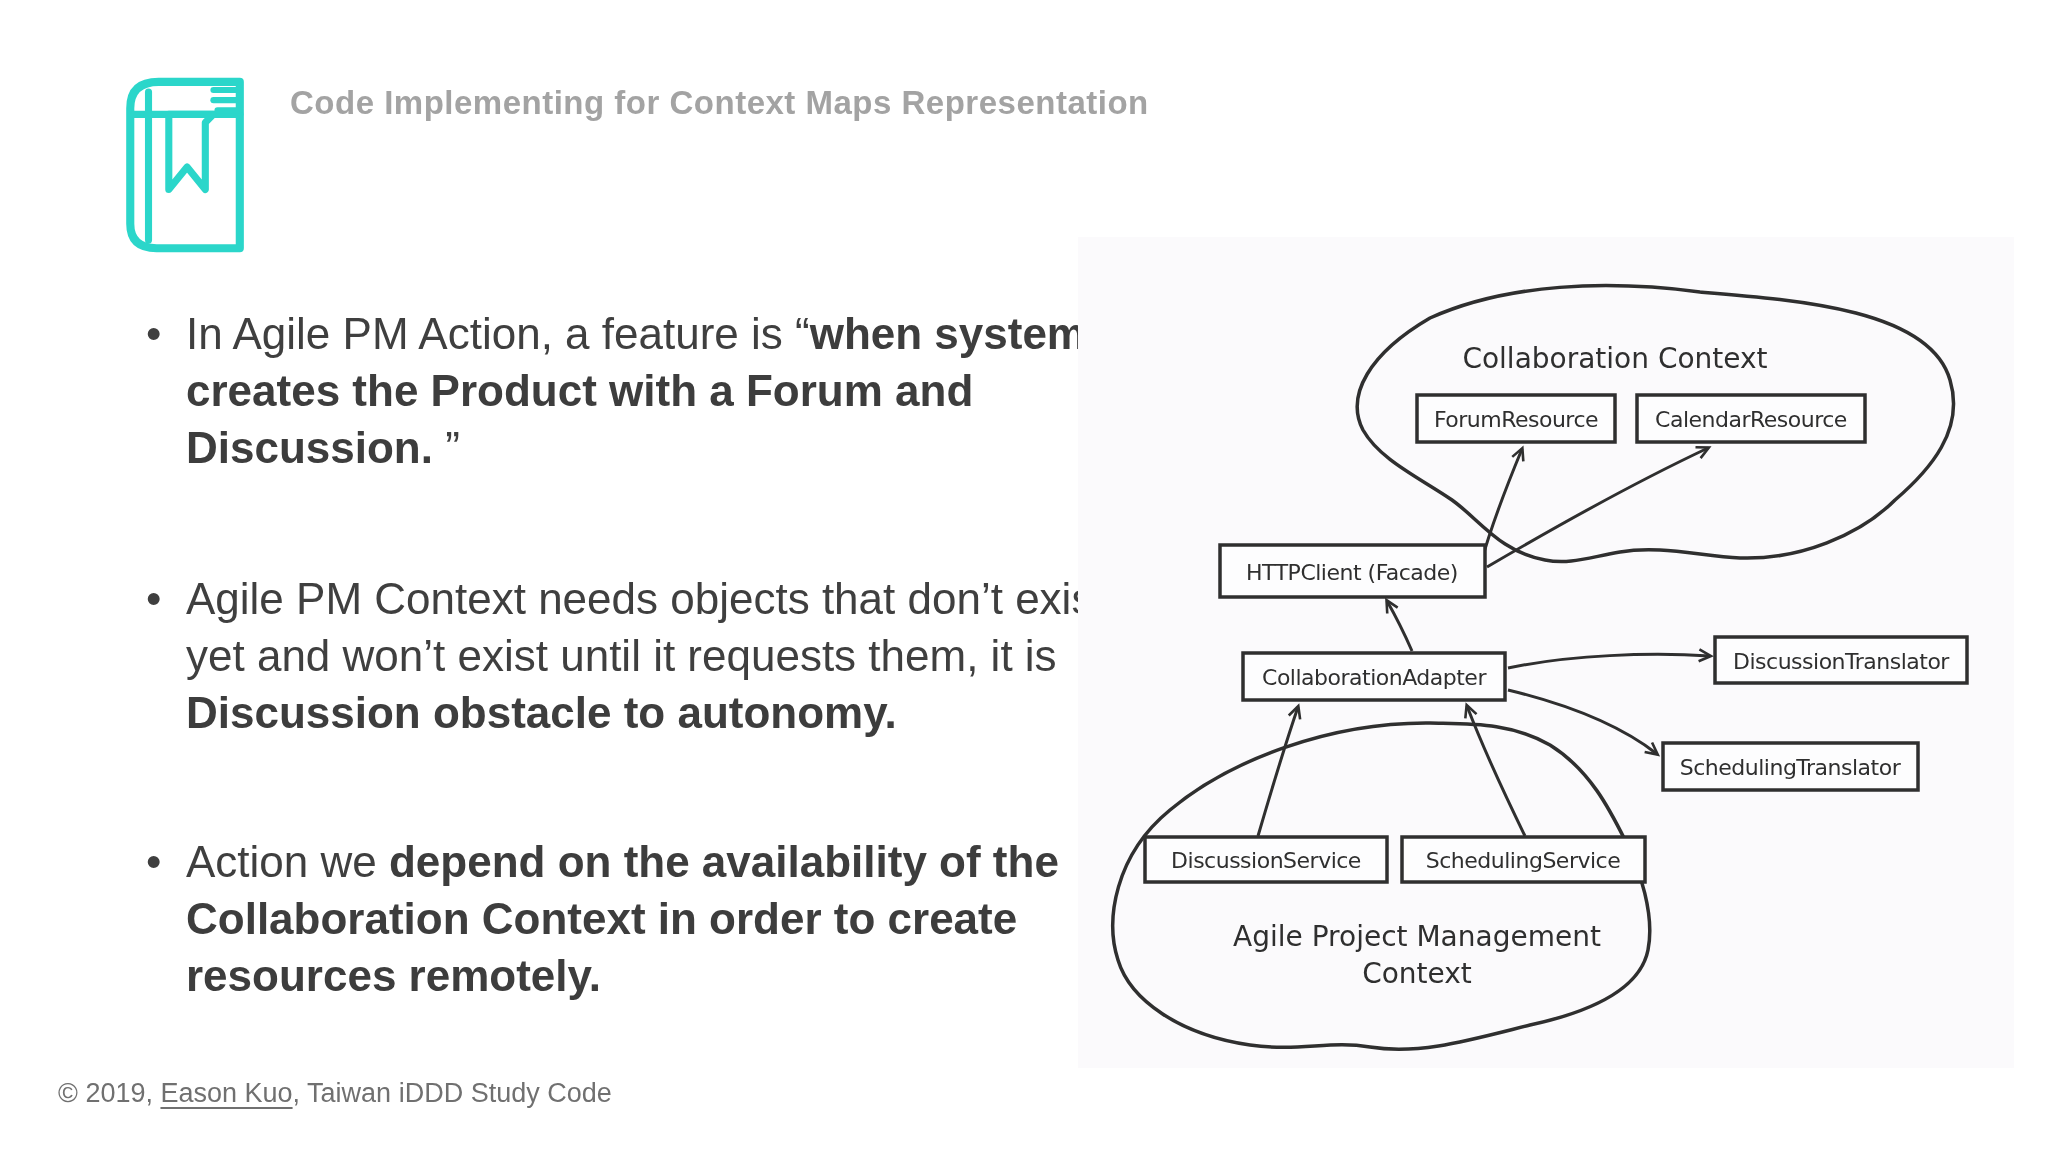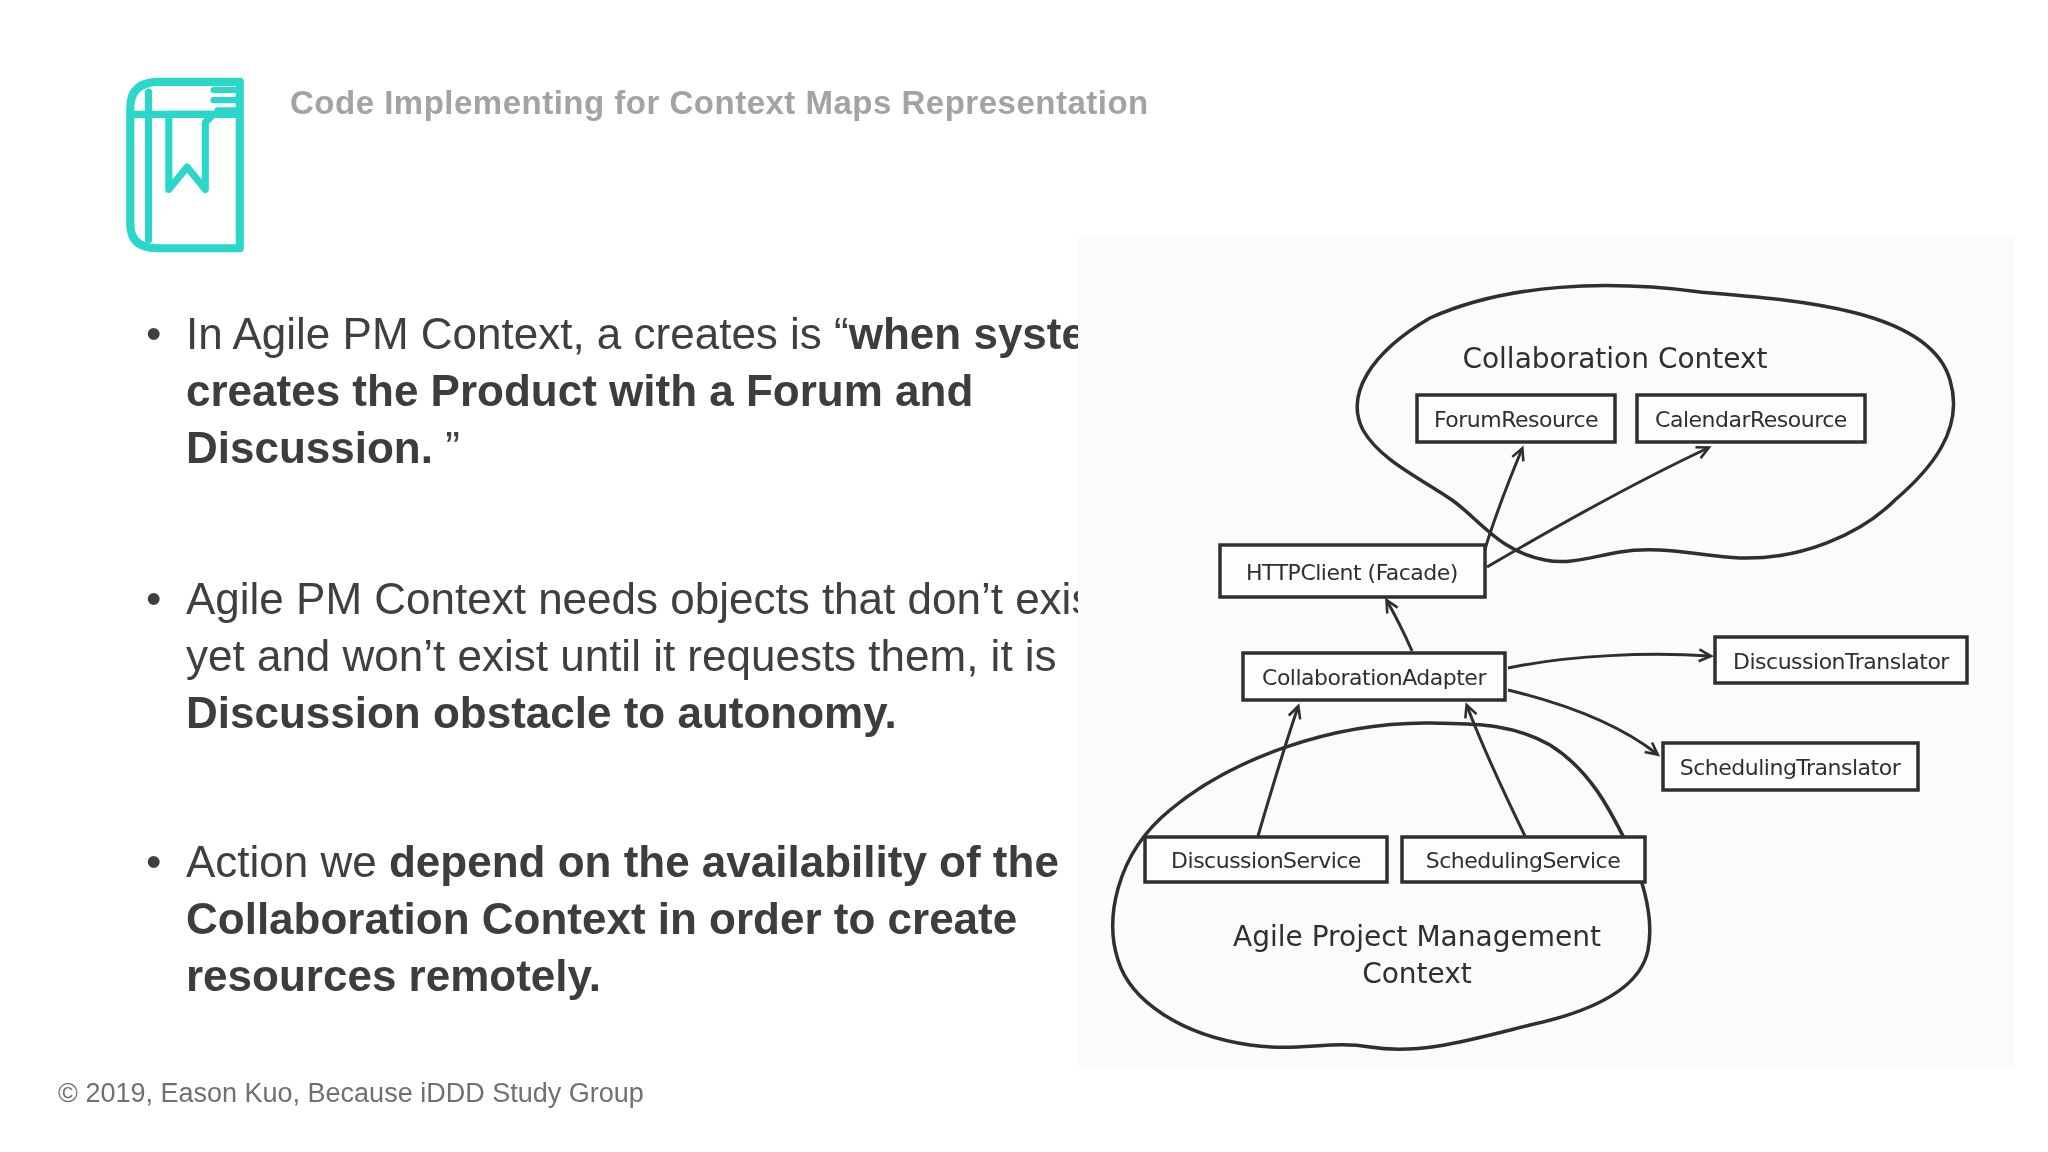--- a/index.html
+++ b/index.html
@@ -18,21 +18,21 @@
   .bullet{position:absolute;left:146px;width:940px;padding-left:40px;
           font-size:44px;line-height:57px;color:#3f3f3f;}
   .bullet::before{content:"\2022";position:absolute;left:0;top:0;color:#3f3f3f;}
   .bullet b{font-weight:700;color:#3d3d3d;}
   #bullet-1{top:305px;}
   #bullet-2{top:570px;}
   #bullet-3{top:833px;}
 
   
   .footer{position:absolute;left:58px;top:1078px;font-size:27px;color:#707070;}
-  .footer .author{text-underline-offset:5px;cursor:pointer;margin-top:24px;}
+  .footer .author{text-decoration:underline;text-underline-offset:5px;cursor:pointer;margin-top:24px;}
 
   
   .diagram-wrap{position:absolute;left:1078px;top:237px;width:936px;height:831px;
                 background:#fbfafc;}
   .diagram-wrap svg{display:block;width:100%;height:100%;}
   .dg-ink{stroke:#2f2f2f;fill:none;}
   .dg-box{fill:#fdfdfe;stroke:#2f2f2f;stroke-width:3.5;}
   .dg-label{font-family:"DejaVu Sans",sans-serif;font-size:22px;fill:#2f2f2f;
             text-anchor:middle;letter-spacing:-0.5px;}
   .dg-context{font-family:"DejaVu Sans",sans-serif;font-size:28px;fill:#2f2f2f;
@@ -50,27 +50,27 @@
       <path d="M 22,48 H 126" stroke-width="7"></path>
       <path d="M 56,48 V 122 L 74,100 L 92,122 V 56 L 100,48 Z" stroke-width="7" fill="#ffffff"></path>
       <path d="M 100,24 H 126" stroke-width="6"></path>
       <path d="M 100,34 H 126" stroke-width="6"></path>
       <path d="M 104,44 H 126" stroke-width="6"></path>
     </g>
   </svg>
 
   <div class="kicker">Code Implementing for Context Maps Representation</div>
 
-  <div class="bullet" id="bullet-1"><span>In Agile PM Context, a creates is “</span><b>when system creates the Product with a Forum and Discussion.</b><span> ”</span></div>
+  <div class="bullet" id="bullet-1"><span>In Agile PM Action, a feature is “</span><b>when system creates the Product with a Forum and Discussion.</b><span> ”</span></div>
 
   <div class="bullet" id="bullet-2"><span>Agile PM Context needs objects that don’t exist yet and won’t exist until it requests them, it is </span><b>Discussion obstacle to autonomy.</b><span></span></div>
 
   <div class="bullet" id="bullet-3"><span> Action we </span><b>depend on the availability of the Collaboration Context in order to create resources remotely.</b><span></span></div>
 
-  <div class="footer"><span>© 2019, </span><span class="author">Eason Kuo</span><span>, Because iDDD Study Group</span></div>
+  <div class="footer"><span>© 2019, </span><span class="author">Eason Kuo</span><span>, Taiwan iDDD Study Code</span></div>
 
   <div class="diagram-wrap">
     <svg viewBox="0 0 936 831">
       <defs>
         <marker id="arrw" markerUnits="userSpaceOnUse" markerWidth="22" markerHeight="22" refX="15" refY="10" orient="auto">
           <path d="M4,4 L16,10 L4,16" fill="none" stroke="#2f2f2f" stroke-width="2.6"></path>
         </marker>
       </defs>
 
       <path class="dg-ink" stroke-width="3.5" d="M 352,81 C 430,46 530,43 622,55 C 722,63 852,73 872,143 C 887,193 852,233 817,263

